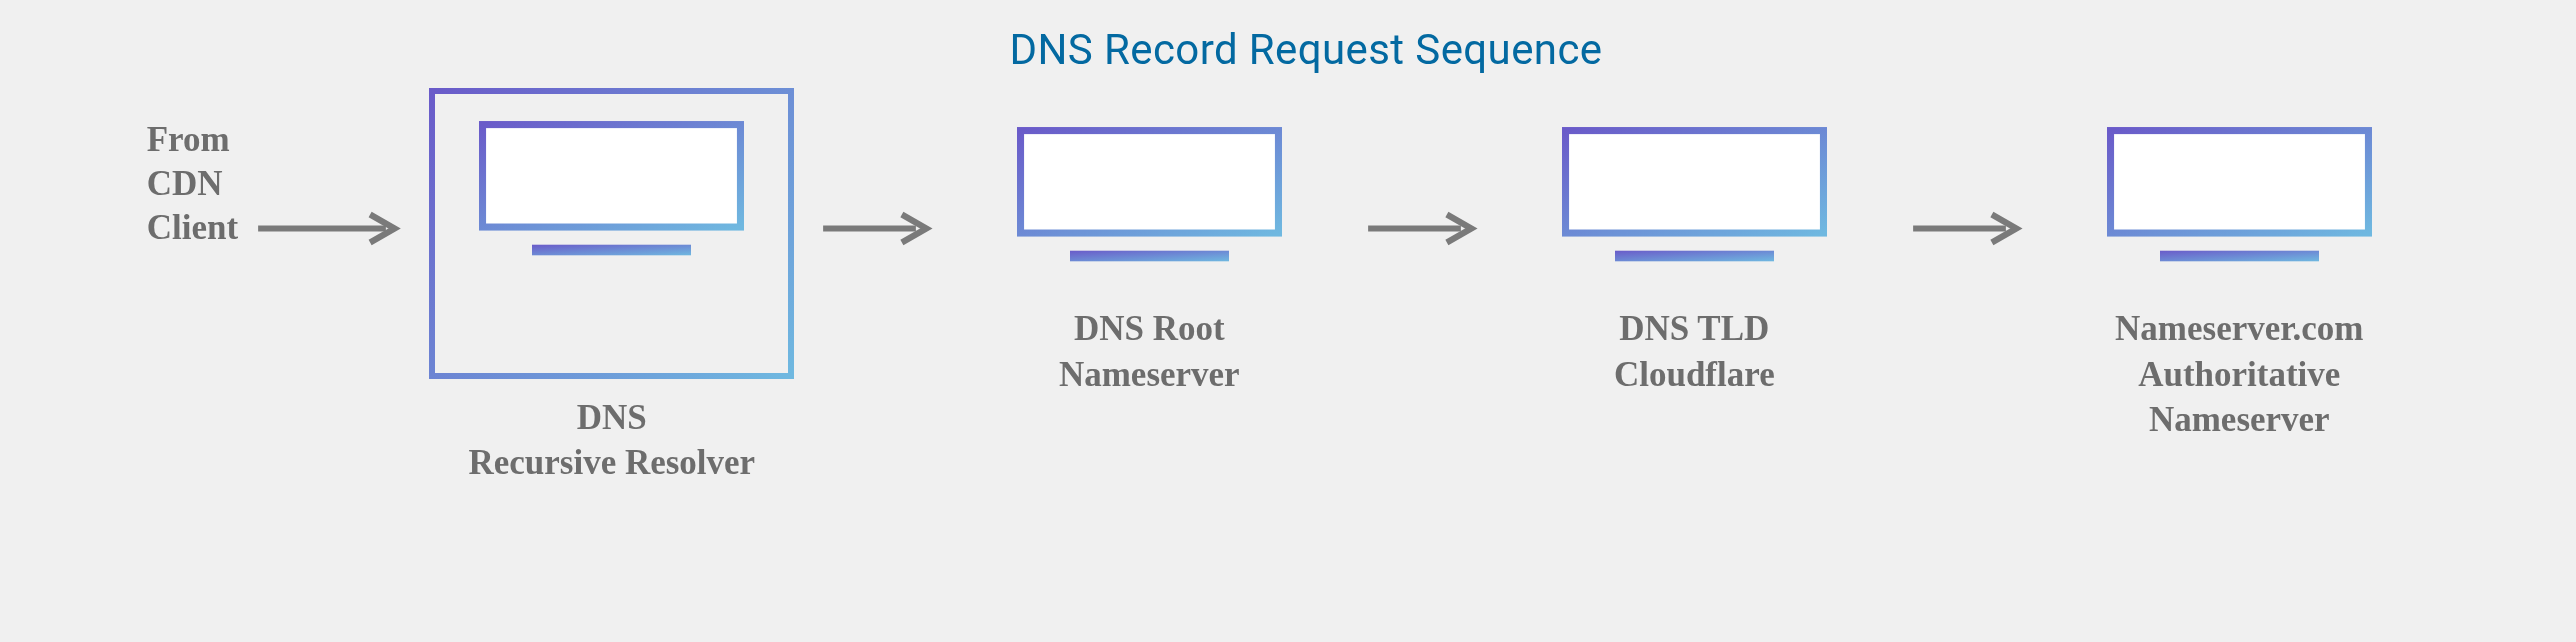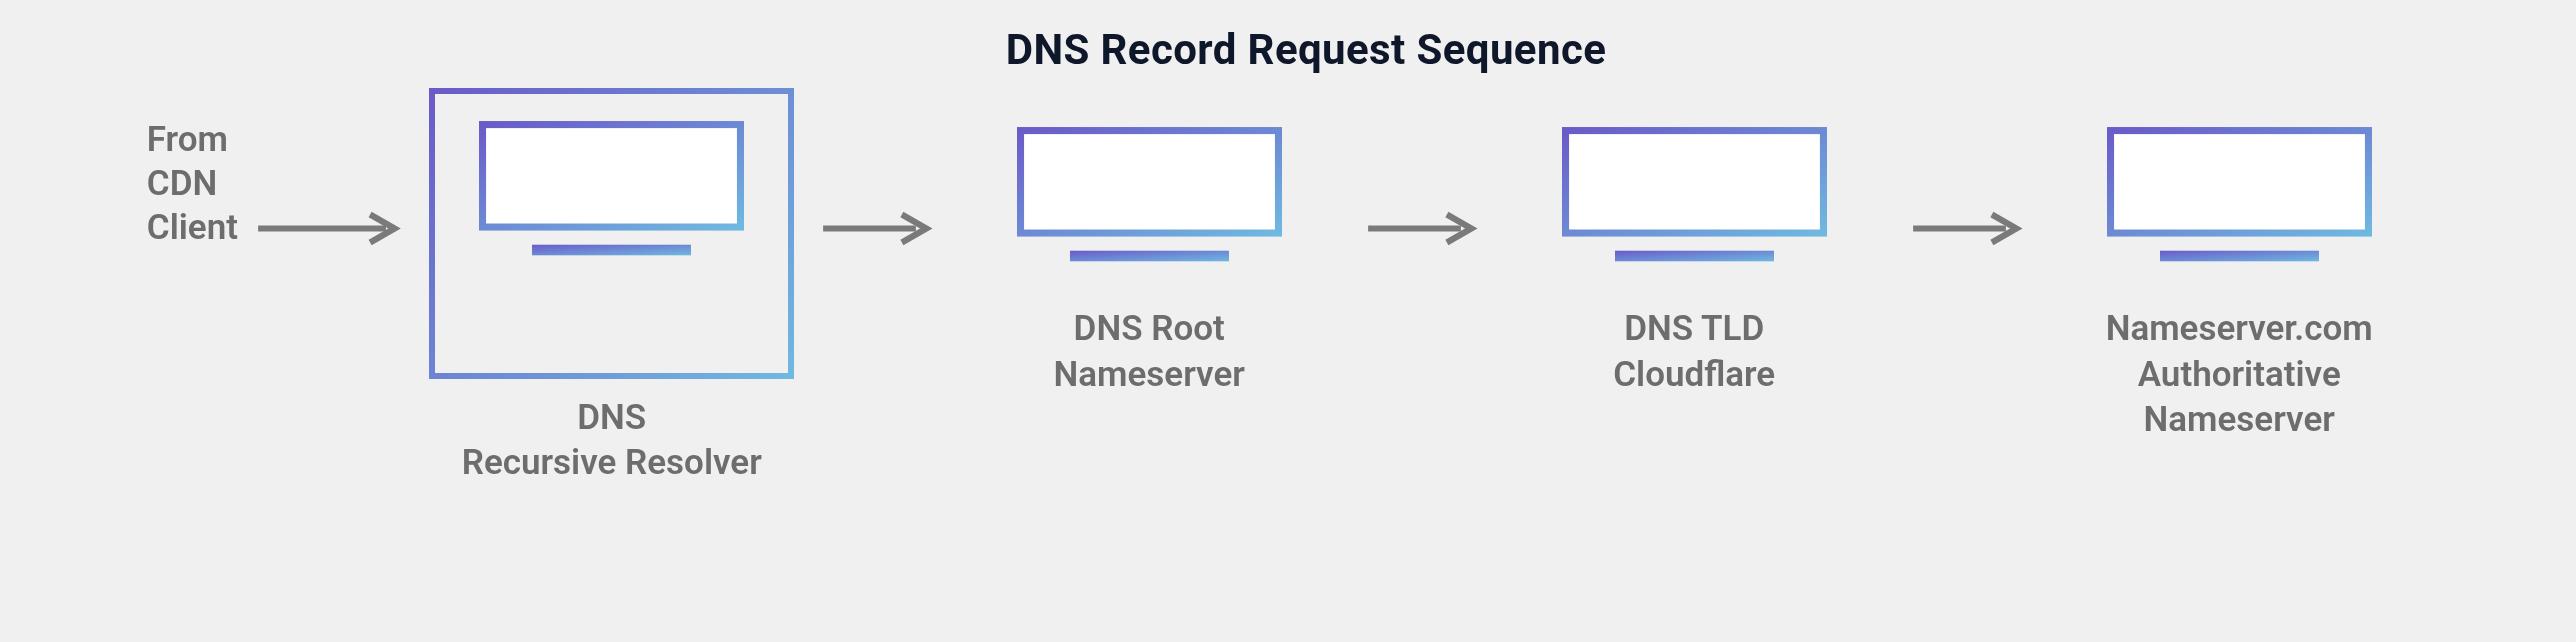--- a/index.html
+++ b/index.html
@@ -5,33 +5,34 @@
   * { box-sizing: border-box; margin: 0; padding: 0; }
   body {
     background: #f0f0f0;
     font-family: -apple-system, BlinkMacSystemFont, "Segoe UI", Roboto, Helvetica, Arial, sans-serif;
     width: 2576px;
     height: 643px;
     overflow: hidden;
   }
   .title {
     text-align: center;
-    color: #0f172a;
+    color: #0369a1;
     font-size: 42px;
-    font-weight: 700;
+    font-weight: 400;
     padding-top: 25px;
     letter-spacing: 0.4px;
     margin-left: 36px;
   }
   .flow {
     display: flex;
     align-items: flex-start;
     justify-content: center;
     margin-top: 53px;
     gap: 25px;
+    font-family: Liberation Serif, serif;
   }
   .source-label {
     color: #6d6d6d;
     font-size: 35px;
     font-weight: 600;
     line-height: 1.25;
     white-space: pre-line;
     margin-top: -8.8px;
   }
   .arrow-col {

